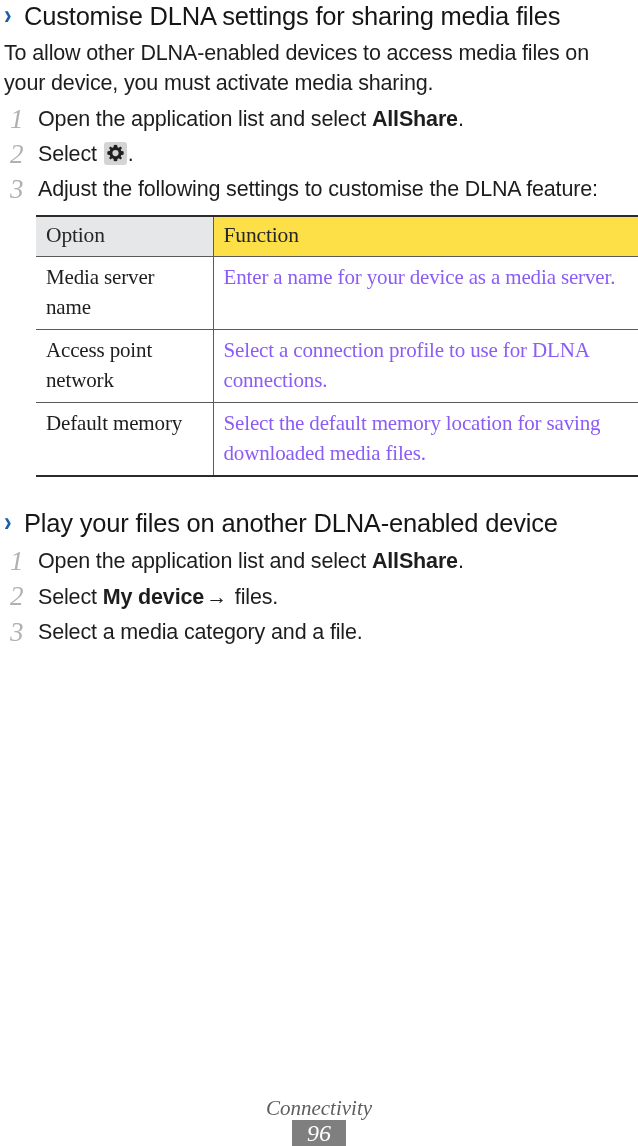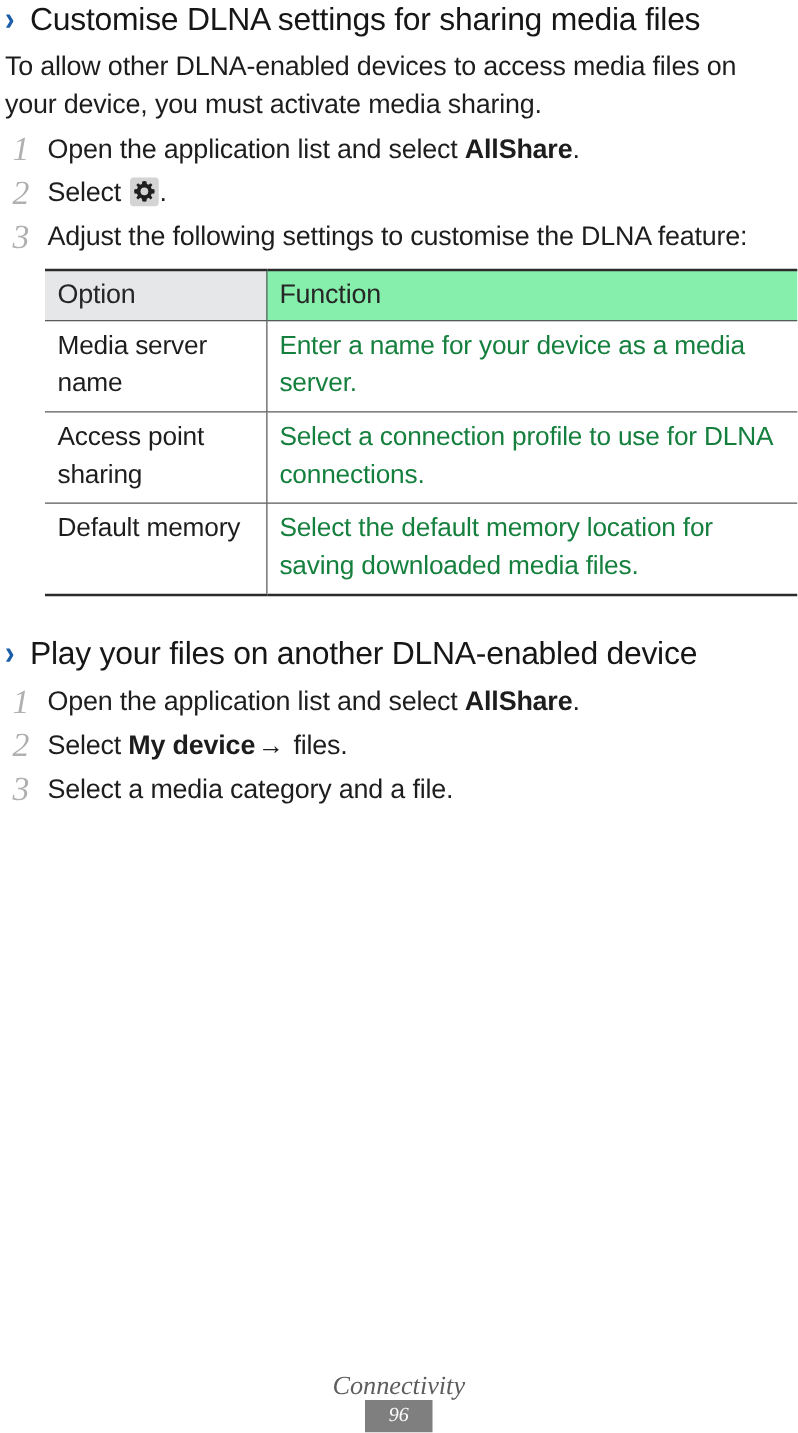--- a/index.html
+++ b/index.html
@@ -115,40 +115,41 @@
     border-collapse: collapse;
     table-layout: fixed;
     font-size: 21px;
   }
   .opt-table th,
   .opt-table td {
     text-align: left;
     padding: 5px 10px 7px 10px;
     border-bottom: 1px solid #5a5a5a;
     letter-spacing: -0.15px;
+    font-family: Liberation Serif, serif;
   }
   .opt-table th {
     font-weight: normal;
     color: #262626;
     border-top: 2px solid #2b2b2b;
     padding-top: 6px;
     padding-bottom: 8px;
     font-size: 21.5px;
   }
   .opt-table col.c1 { width: 177px; }
   .opt-table th.h1 { background: #e6e7e8; }
-  .opt-table th.h2 { background: #86efac; }
+  .opt-table th.h2 { background: #fde047; }
   .opt-table td.c-opt {
     border-right: 1px solid #5a5a5a;
     line-height: 30px;
     color: #1d1d1d;
   }
   .opt-table td.c-fn {
     line-height: 30px;
-    color: #15803d;
+    color: #8b5cf6;
   }
   .opt-table th.h1 { border-right: 1px solid #5a5a5a; }
   .opt-table tr.last td { border-bottom: 2px solid #2b2b2b; }
   .opt-table td.mid { vertical-align: middle; }
   .opt-table td.top { vertical-align: top; }
 
   
   .gap-after-table { height: 30px; }
   .section2 { margin-top: 0; }
 
@@ -166,21 +167,21 @@
     font-size: 21px;
     color: #5e5e5e;
     line-height: 20px;
   }
   .footer-page {
     display: inline-block;
     background: #7f7f7f;
     color: #ffffff;
     font-family: "Liberation Serif", "DejaVu Serif", serif;
     font-style: italic;
-    font-size: 16px;
+    font-size: 24px;
     line-height: 26px;
     min-width: 42px;
     padding: 0 6px;
     margin-top: 2px;
   }
 </style>
 </head>
 <body>
 
 <div class="page">
@@ -224,21 +225,21 @@
         <th class="h1">Option</th>
         <th class="h2">Function</th>
       </tr>
     </thead>
     <tbody>
       <tr>
         <td class="c-opt top">Media server name</td>
         <td class="c-fn top">Enter a name for your device as a media server.</td>
       </tr>
       <tr>
-        <td class="c-opt top">Access point sharing</td>
+        <td class="c-opt top">Access point network</td>
         <td class="c-fn top">Select a connection profile to use for DLNA connections.</td>
       </tr>
       <tr class="last">
         <td class="c-opt top">Default memory</td>
         <td class="c-fn top">Select the default memory location for saving downloaded media files.</td>
       </tr>
     </tbody>
   </table>
 
   <div class="gap-after-table"></div>

